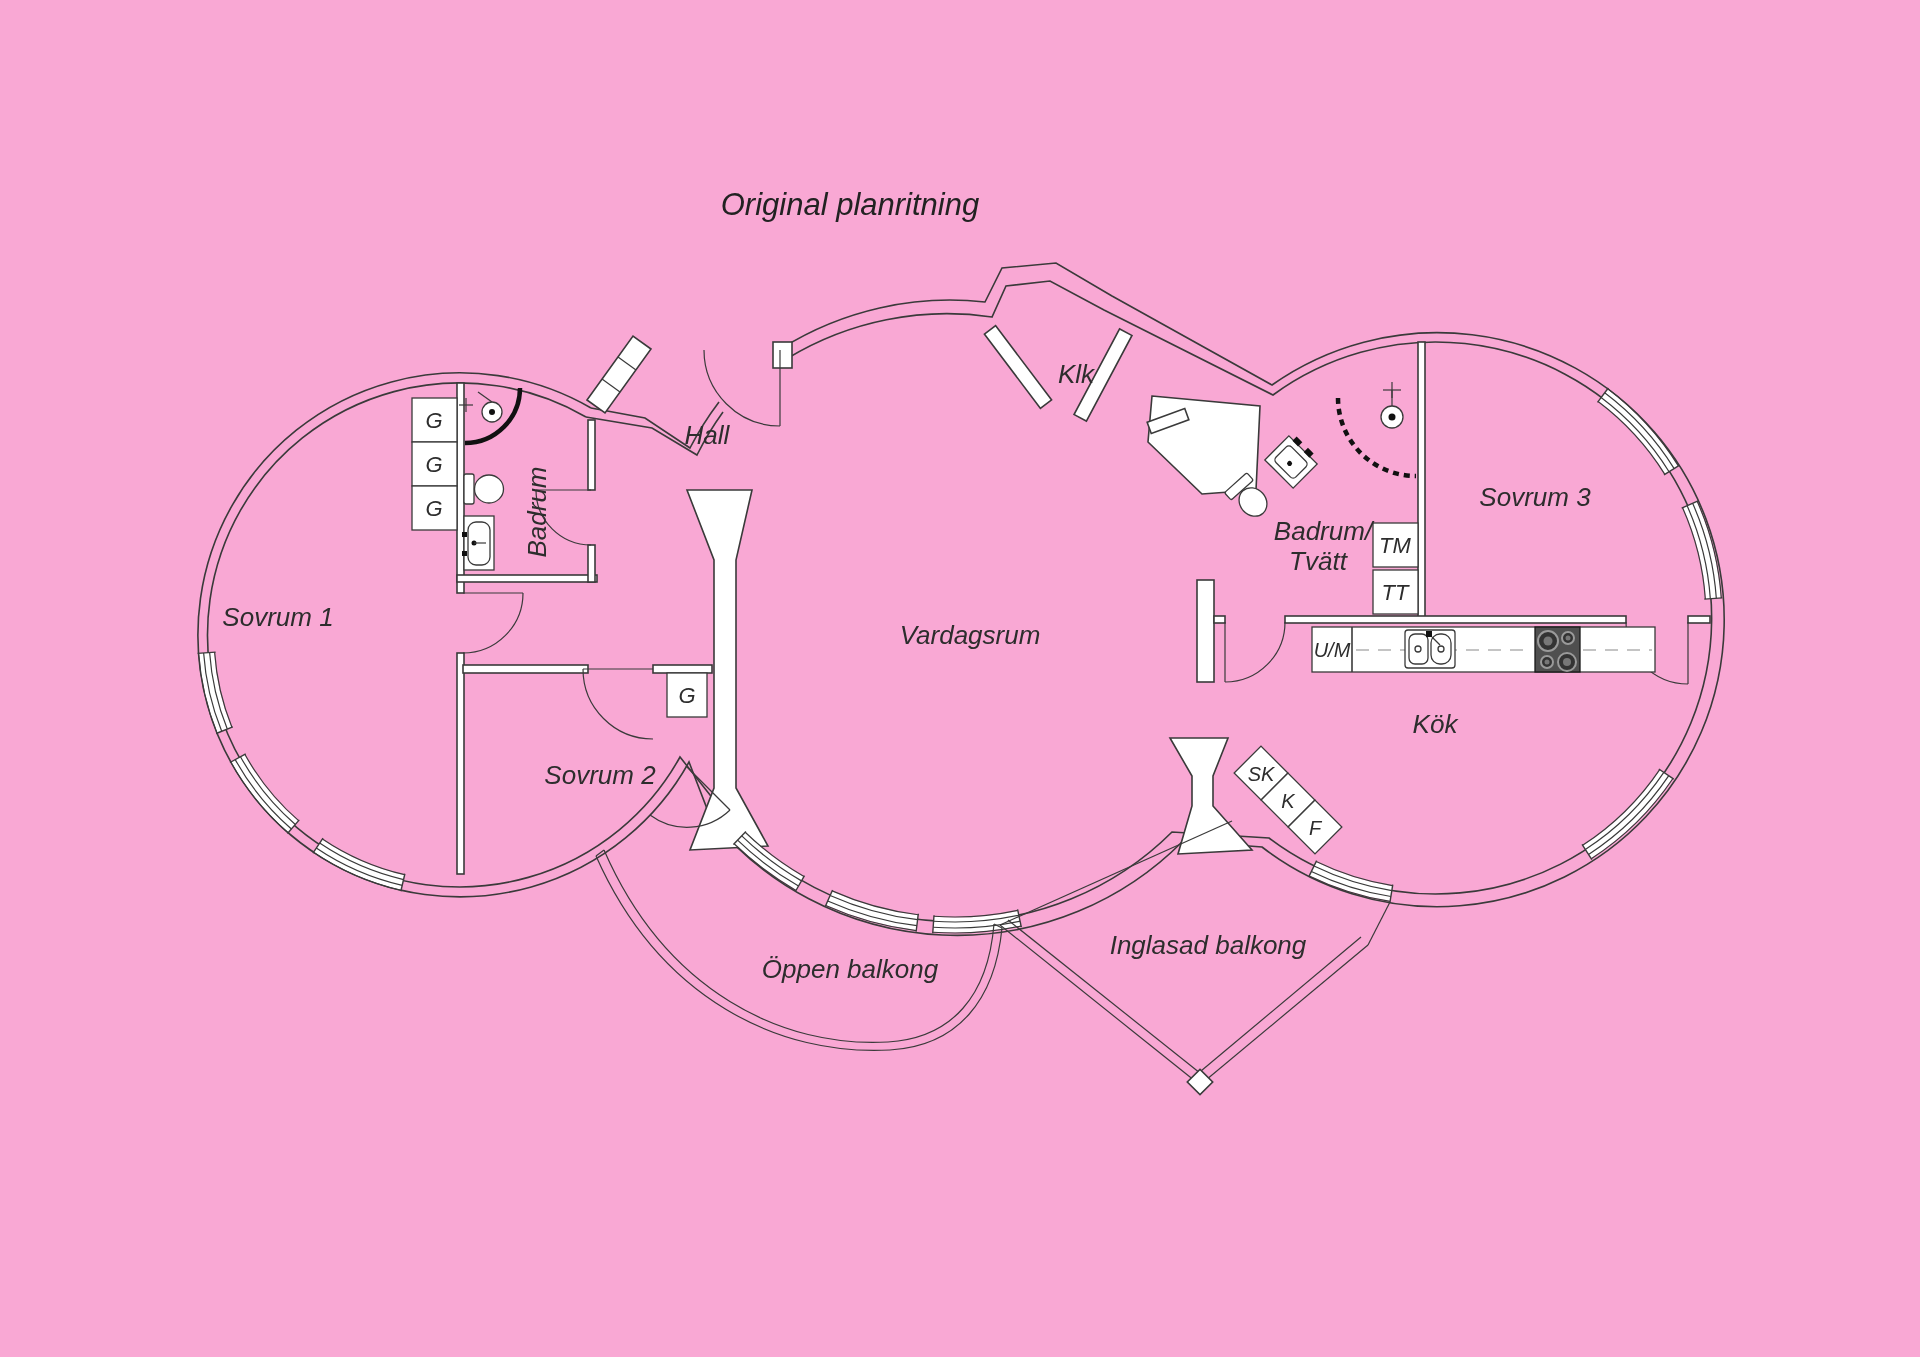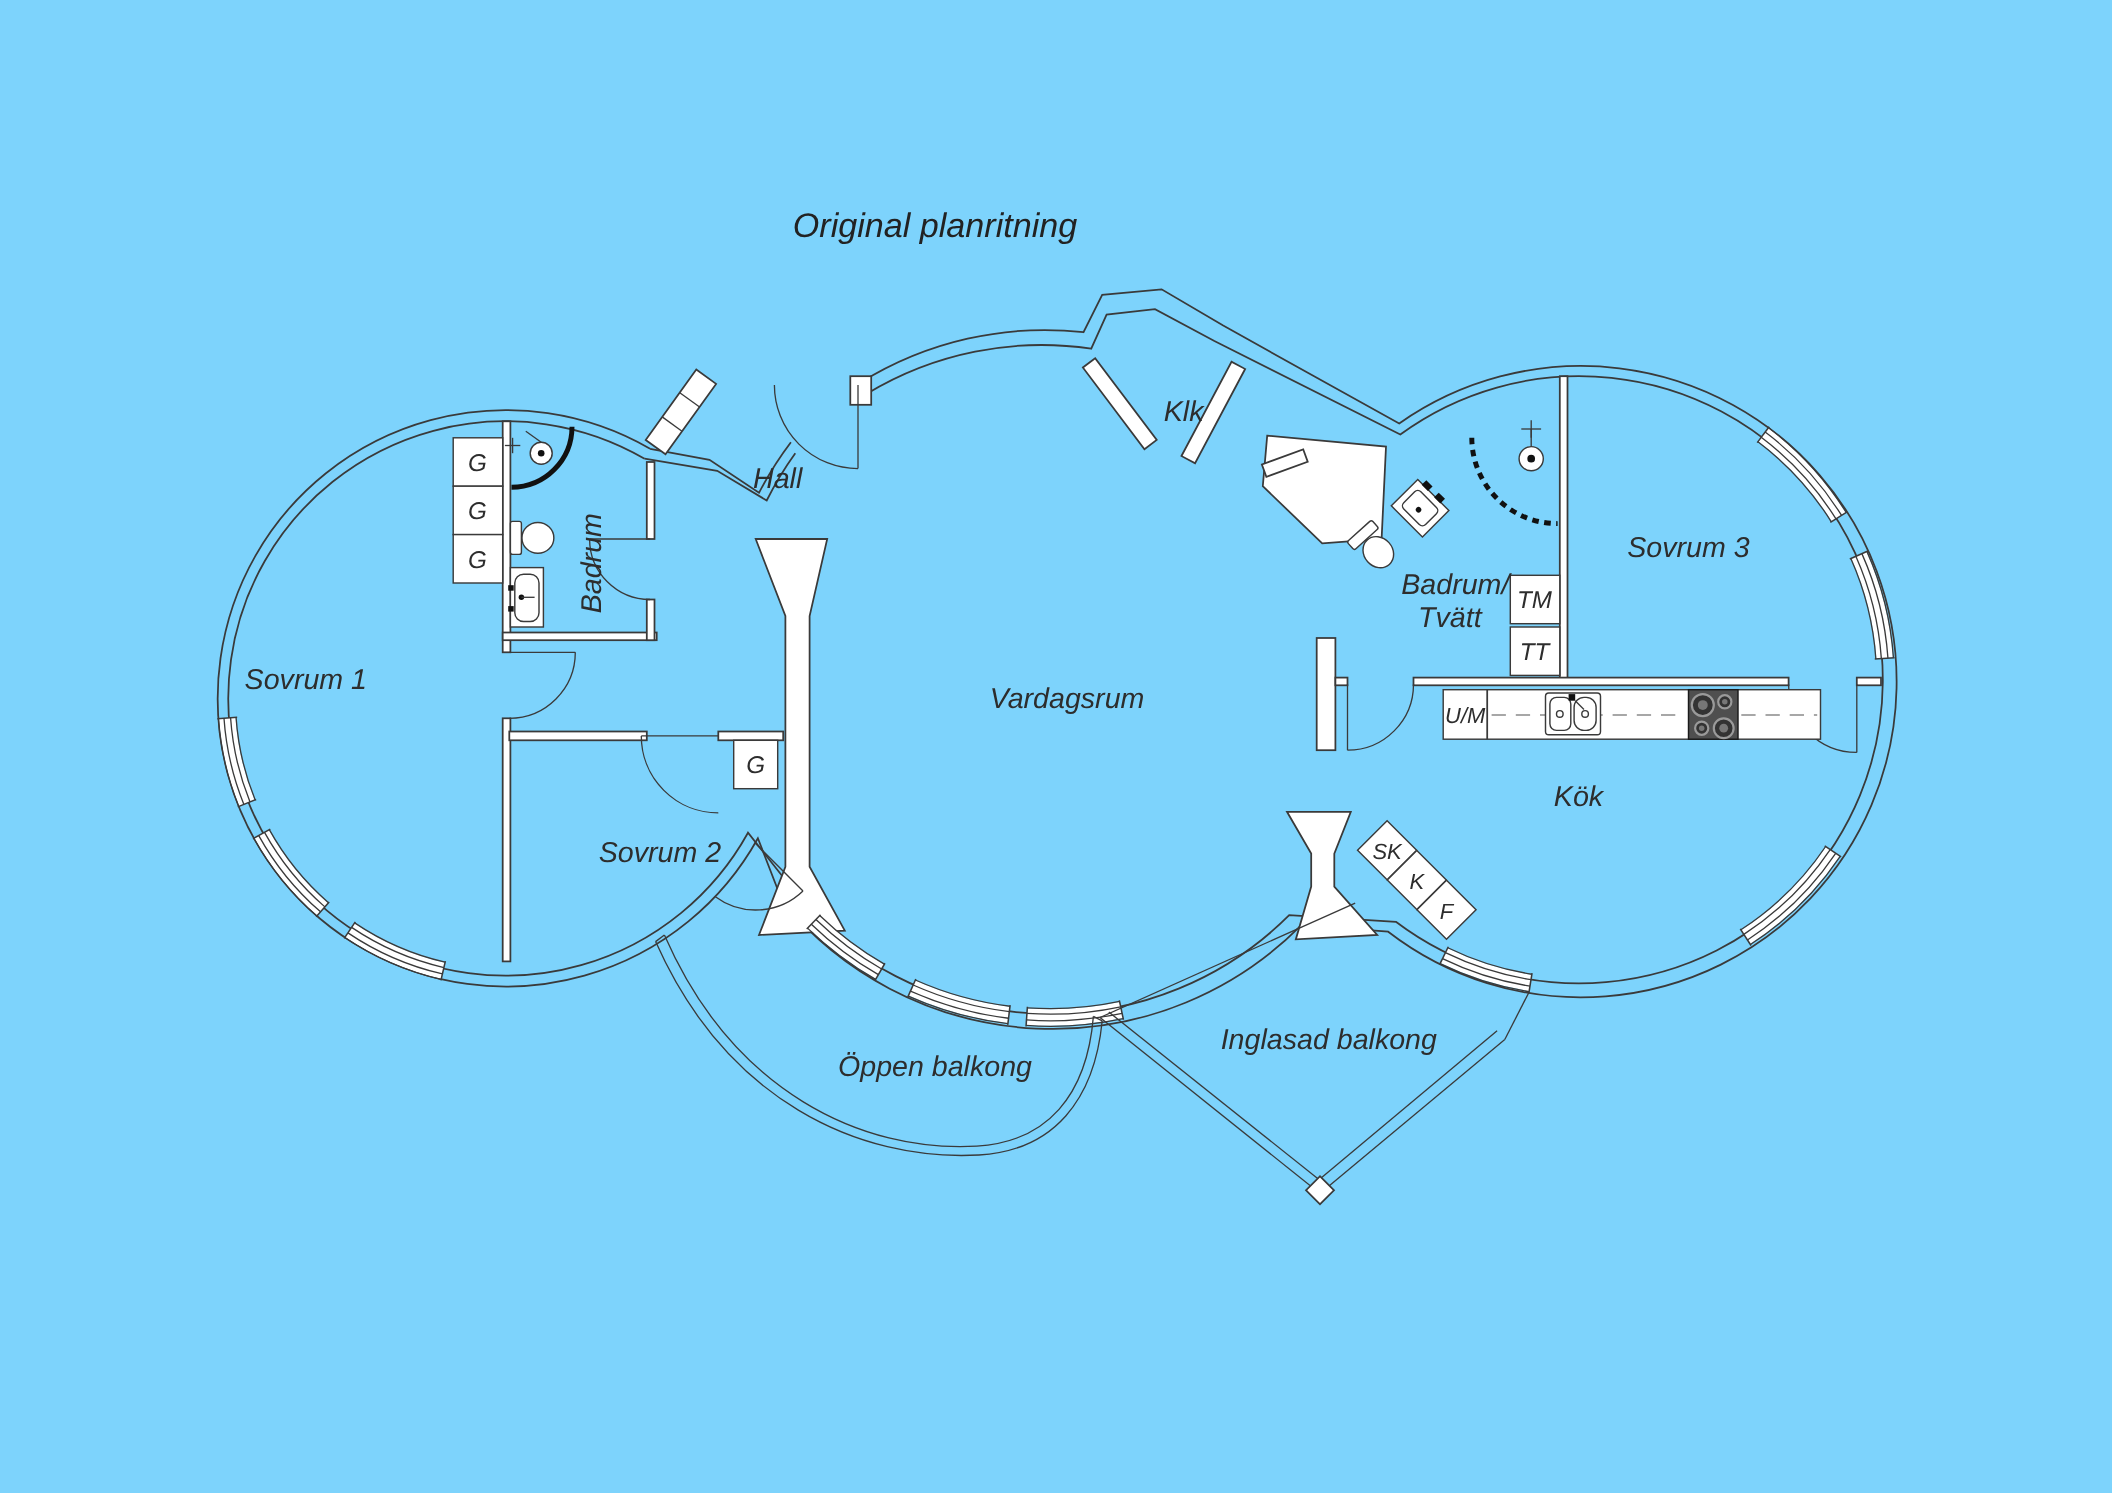--- a/index.html
+++ b/index.html
@@ -1,16 +1,16 @@
 <!DOCTYPE html>
 <html><head>
 <meta charset="utf-8">
 <style>
   html,body{margin:0;padding:0;background:#ffffff;}
-  .stage{position:relative;width:1920px;height:1357px;background:#7dd3fc;overflow:hidden;
+  .stage{position:relative;width:1920px;height:1357px;background:#f9a8d4;overflow:hidden;
          font-family:"Liberation Sans", sans-serif;text-align:center;}
   svg{display:block;}
   text{font-family:"Liberation Sans", sans-serif;font-style:italic;fill:#2d2d2d;}
   .room-label{font-size:26px;}
   .small-label{font-size:22px;}
   .tiny-label{font-size:20px;}
   .title-label{font-size:31px;fill:#222;}
   .wall{fill:#ffffff;stroke:#3a3a3a;stroke-width:1.6;}
   .wline{stroke:#3a3a3a;stroke-width:1.6;fill:none;}
   .thin{stroke:#3a3a3a;stroke-width:1.2;fill:none;}

